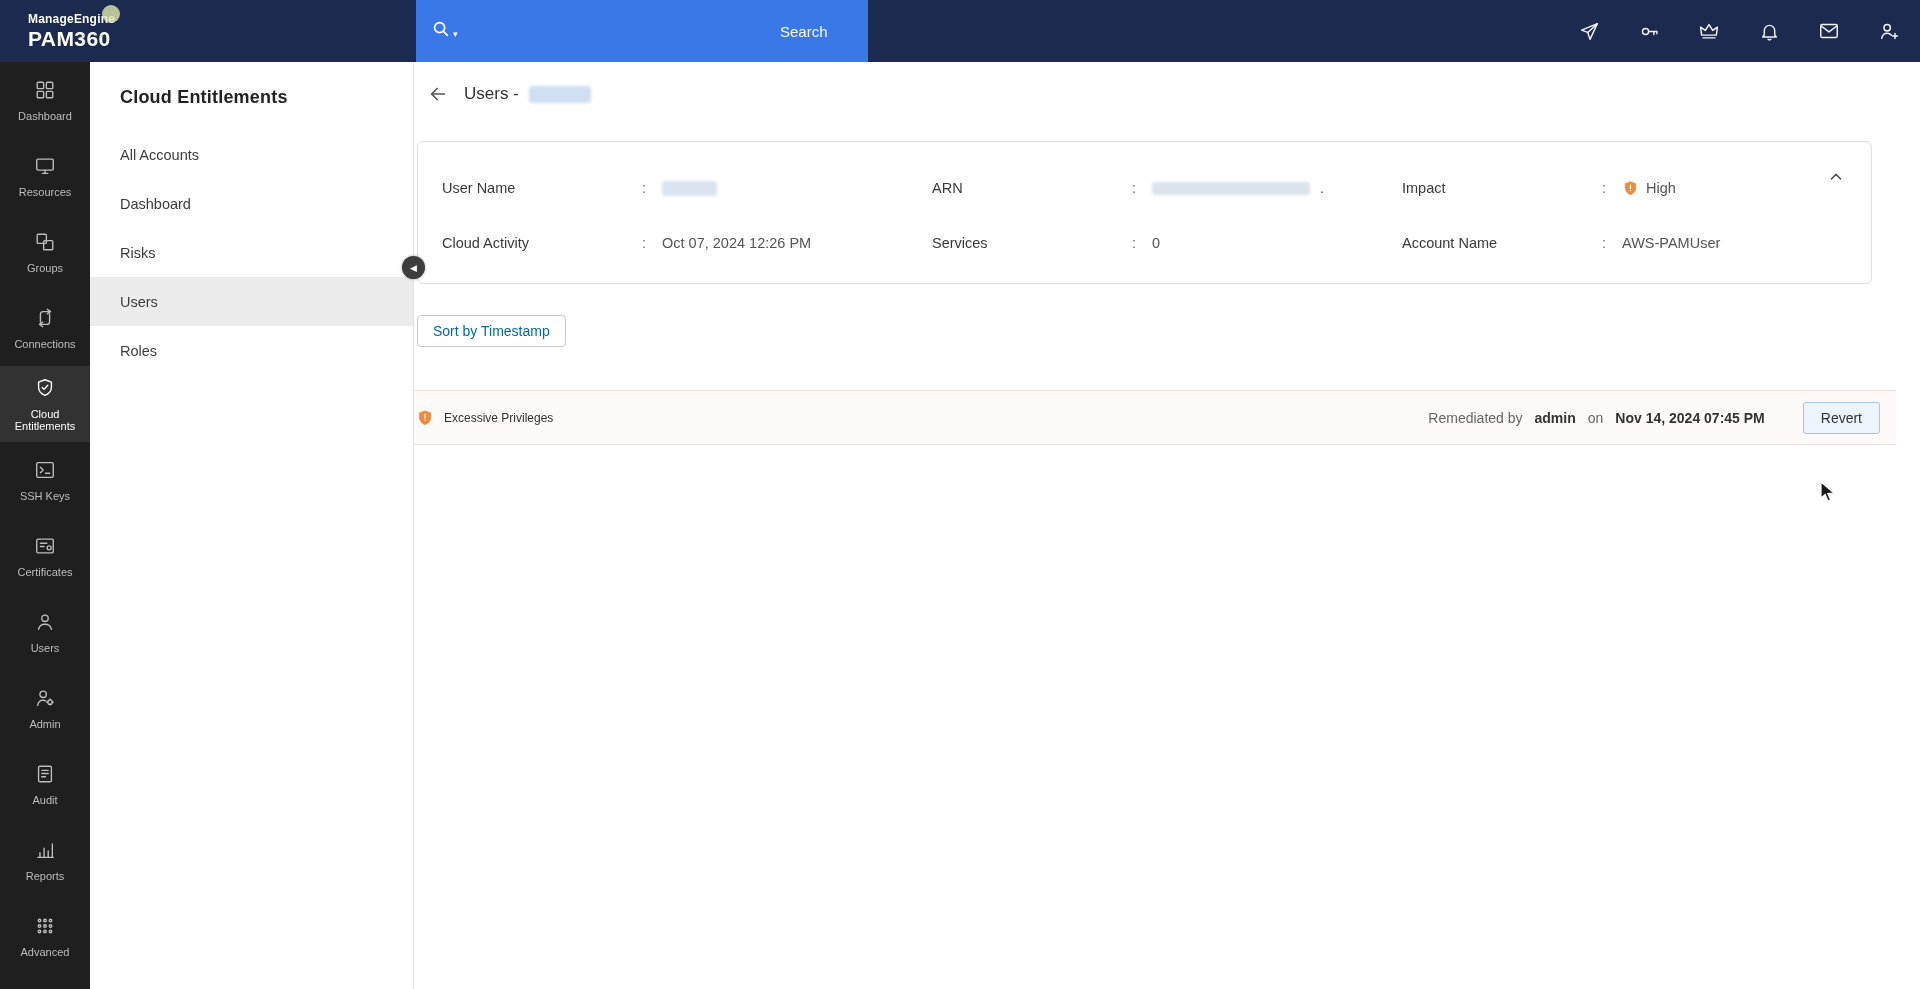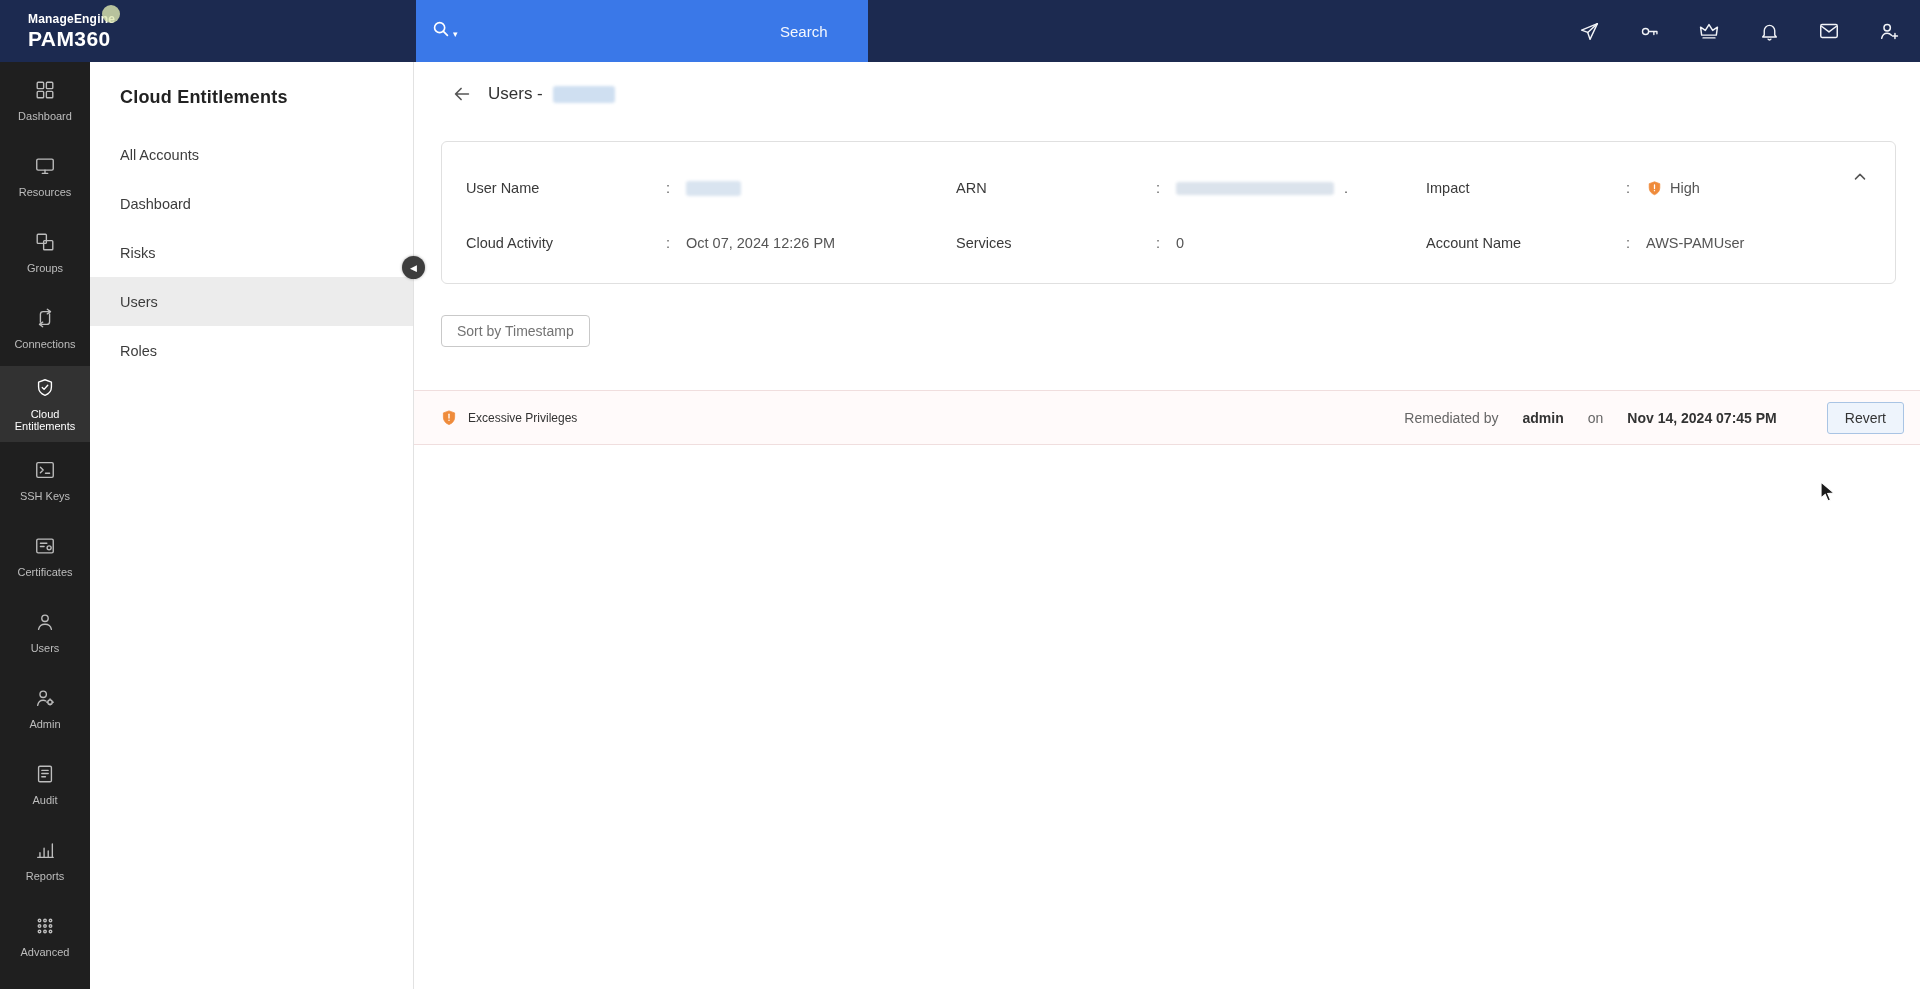--- a/index.html
+++ b/index.html
@@ -43,21 +43,21 @@
     padding:25px 0 22px 30px; letter-spacing:.2px; }
   .sub-item { height:49px; display:flex; align-items:center; padding-left:30px;
     font-size:14.5px; color:#3c3c3c; cursor:pointer; }
   .sub-item.active { background:#ececec; }
   .panel-toggle { position:absolute; left:402px; top:256px; width:23px; height:23px;
     border-radius:50%; background:#3d3d3d; color:#fff; display:flex; align-items:center;
     justify-content:center; font-size:9px; cursor:pointer; z-index:25;
     box-shadow:0 0 3px rgba(0,0,0,.35); }
 
   
-  .main { position:absolute; left:414px; top:62px; width:1506px; height:927px;
+  .main { position:absolute; left:390px; top:62px; width:1506px; height:927px;
     background:#fff; }
   .page-header { height:64px; display:flex; align-items:center; padding-left:34px; }
   .back-btn { width:28px; height:28px; display:flex; align-items:center;
     justify-content:center; color:#555; cursor:pointer; }
   .page-title { font-size:17px; color:#333; margin-left:12px; font-weight:400; }
   .blur-blob { display:inline-block; border-radius:3px; background:#cfdff1;
     filter:blur(1.5px); vertical-align:middle; }
   .title-blob { width:62px; height:17px; margin-left:10px; }
 
   .detail-card { margin:15px 24px 0 27px; height:143px; border:1px solid #e0e0e0;
@@ -74,29 +74,29 @@
     display:flex; align-items:center; justify-content:center; color:#555; cursor:pointer; }
 
   
   .tabs { margin:24px 24px 0 27px; display:flex; border-bottom:1px solid #e3e3e3;
     padding-left:5px; }
   .tab { font-size:15px; color:#6c7a89; padding:7px 2px 10px 2px; margin-right:27px;
     cursor:pointer; border-bottom:3px solid transparent; }
   .tab.active { color:#3c3c3c; border-bottom-color:#2c6fe0; }
 
   
-  .sort-btn { margin:31px 0 0 27px; padding:7px 15px; font-size:14px; color:#737373;
+  .sort-btn { margin:31px 0 0 27px; padding:7px 15px; font-size:14px; color:#0369a1;
     background:#fff; border:1px solid #c9c9c9; border-radius:4px; cursor:pointer;
     font-family:"Liberation Sans",sans-serif; }
   .history-row { margin-top:43px; height:55px; background:#fffafa;
     border-top:1px solid #f0dede; border-bottom:1px solid #f0dede;
     display:flex; align-items:center; padding:0 16px 0 26px; }
   .risk-name { font-size:12px; color:#333; margin-left:10px; }
   .row-right { margin-left:auto; display:flex; align-items:center; font-size:14px;
-    color:#666; gap:24px; }
+    color:#666; gap:12px; }
   .row-right .strong { color:#333; font-weight:700; }
   .revert-btn { margin-left:26px; padding:7px 17px; font-size:14px; color:#333;
     background:#eef4fc; border:1px solid #a9c4e4; border-radius:3px; cursor:pointer;
     font-family:Liberation Sans, sans-serif; }
 
   .cursor { position:absolute; left:1820px; top:481px; z-index:50; pointer-events:none; }
 </style>
 </head>
 <body>
 

